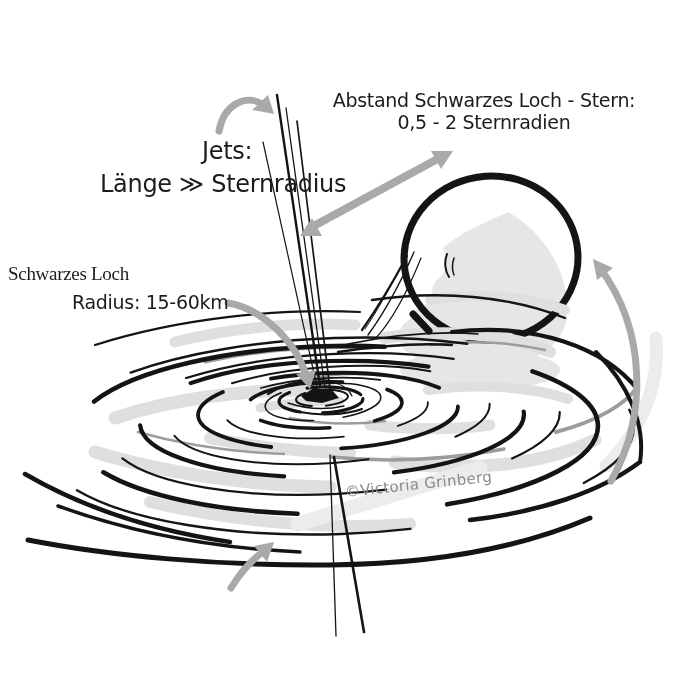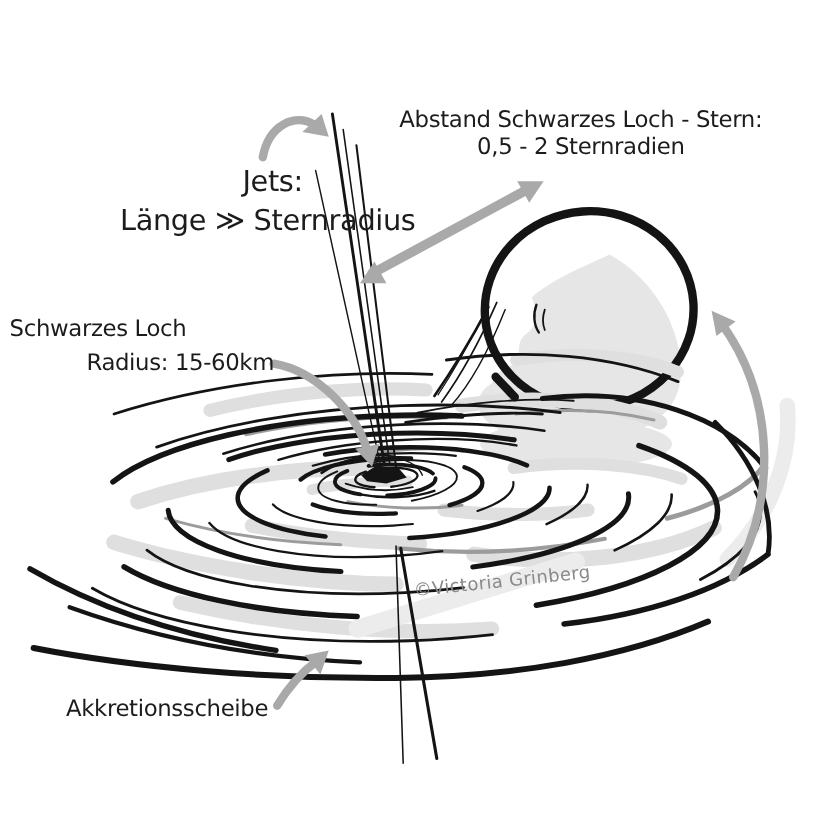--- a/index.html
+++ b/index.html
@@ -149,21 +149,20 @@
 </svg>
 
 <div class="lbl center" style="left:332px;top:89px;width:304px;">
   <div>Abstand Schwarzes Loch - Stern:</div>
   <div>0,5 - 2 Sternradien</div>
 </div>
 
 <div class="lbl lbl-sm" style="left:202px;top:137px;">Jets:</div>
 <div class="lbl lbl-sm" style="left:100px;top:142px;margin-top:28px;">Länge ≫ Sternradius</div>
 
-<div class="lbl" style="left:8px;top:263px;">Schwarzes Loch</div>
+<div class="lbl" style="left:8px;top:263px;font-family:Liberation Serif, serif;">Schwarzes Loch</div>
 <div class="lbl" style="left:72px;top:291px;">Radius: 15-60km</div>
 
 
-<div class="lbl" style="left:55px;top:580px;">Akkretionsscheibe</div>
 
 <div id="watermark">©Victoria Grinberg</div>
 
 </div>
 
 </body></html>

